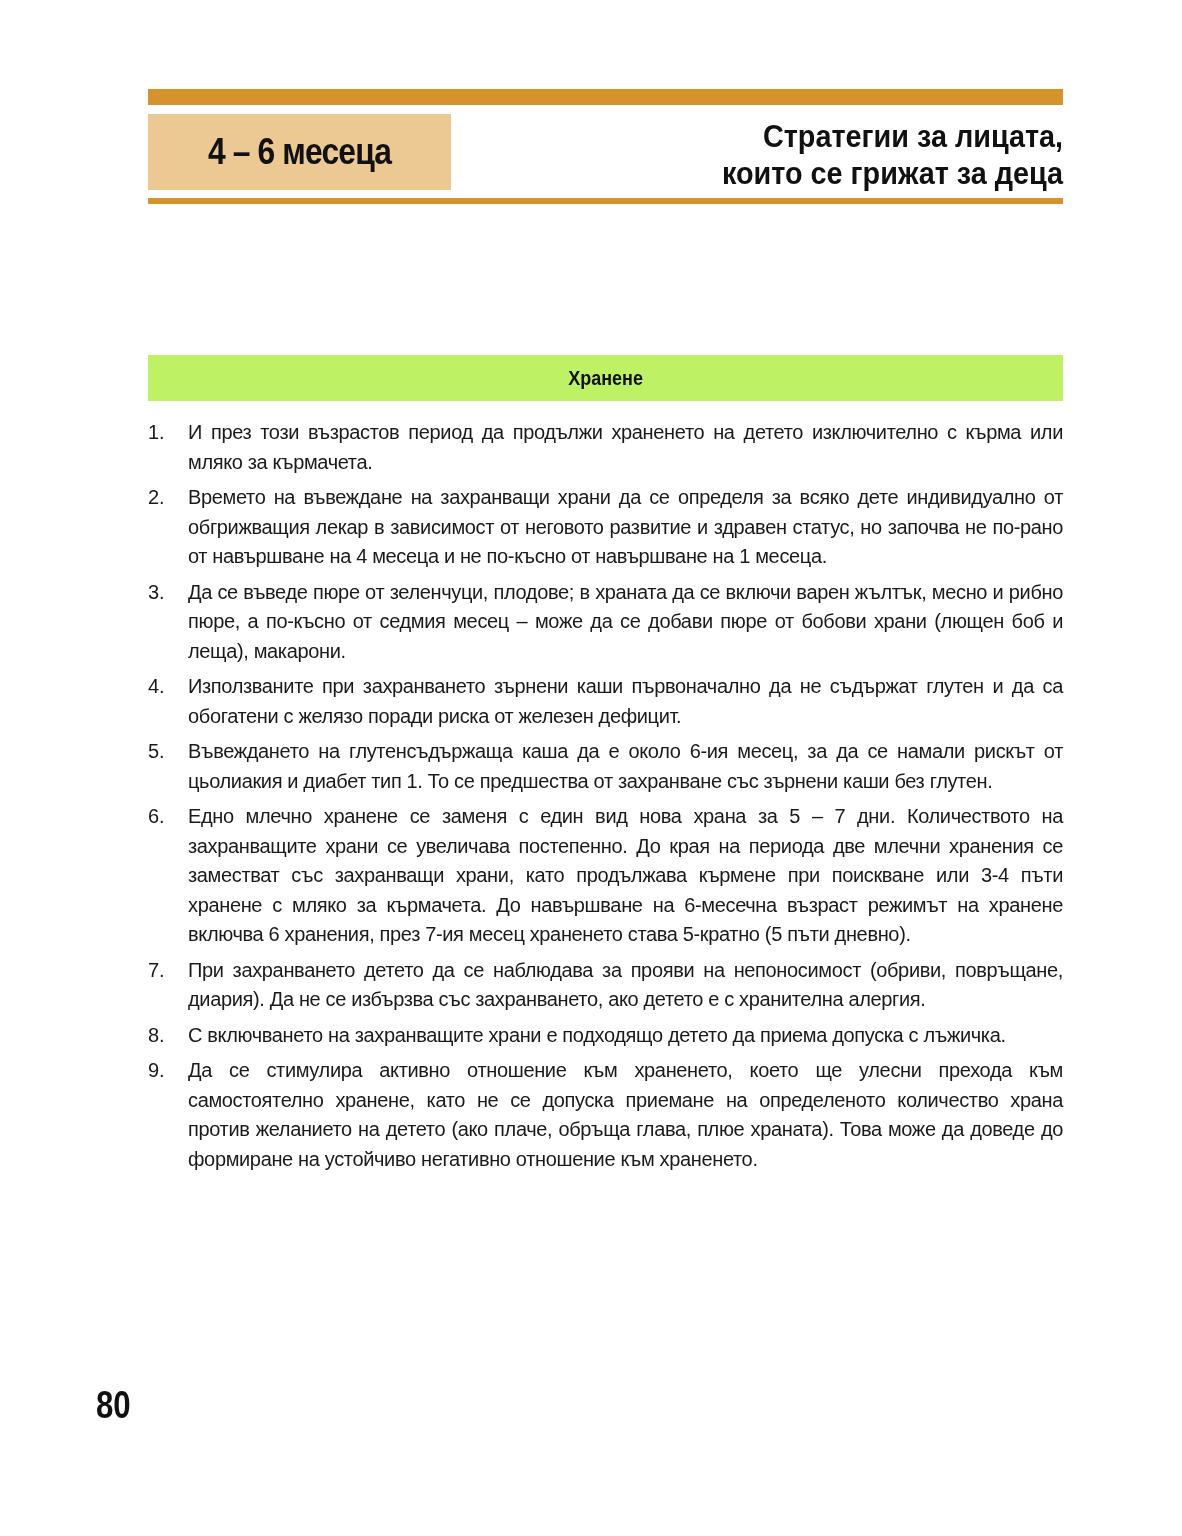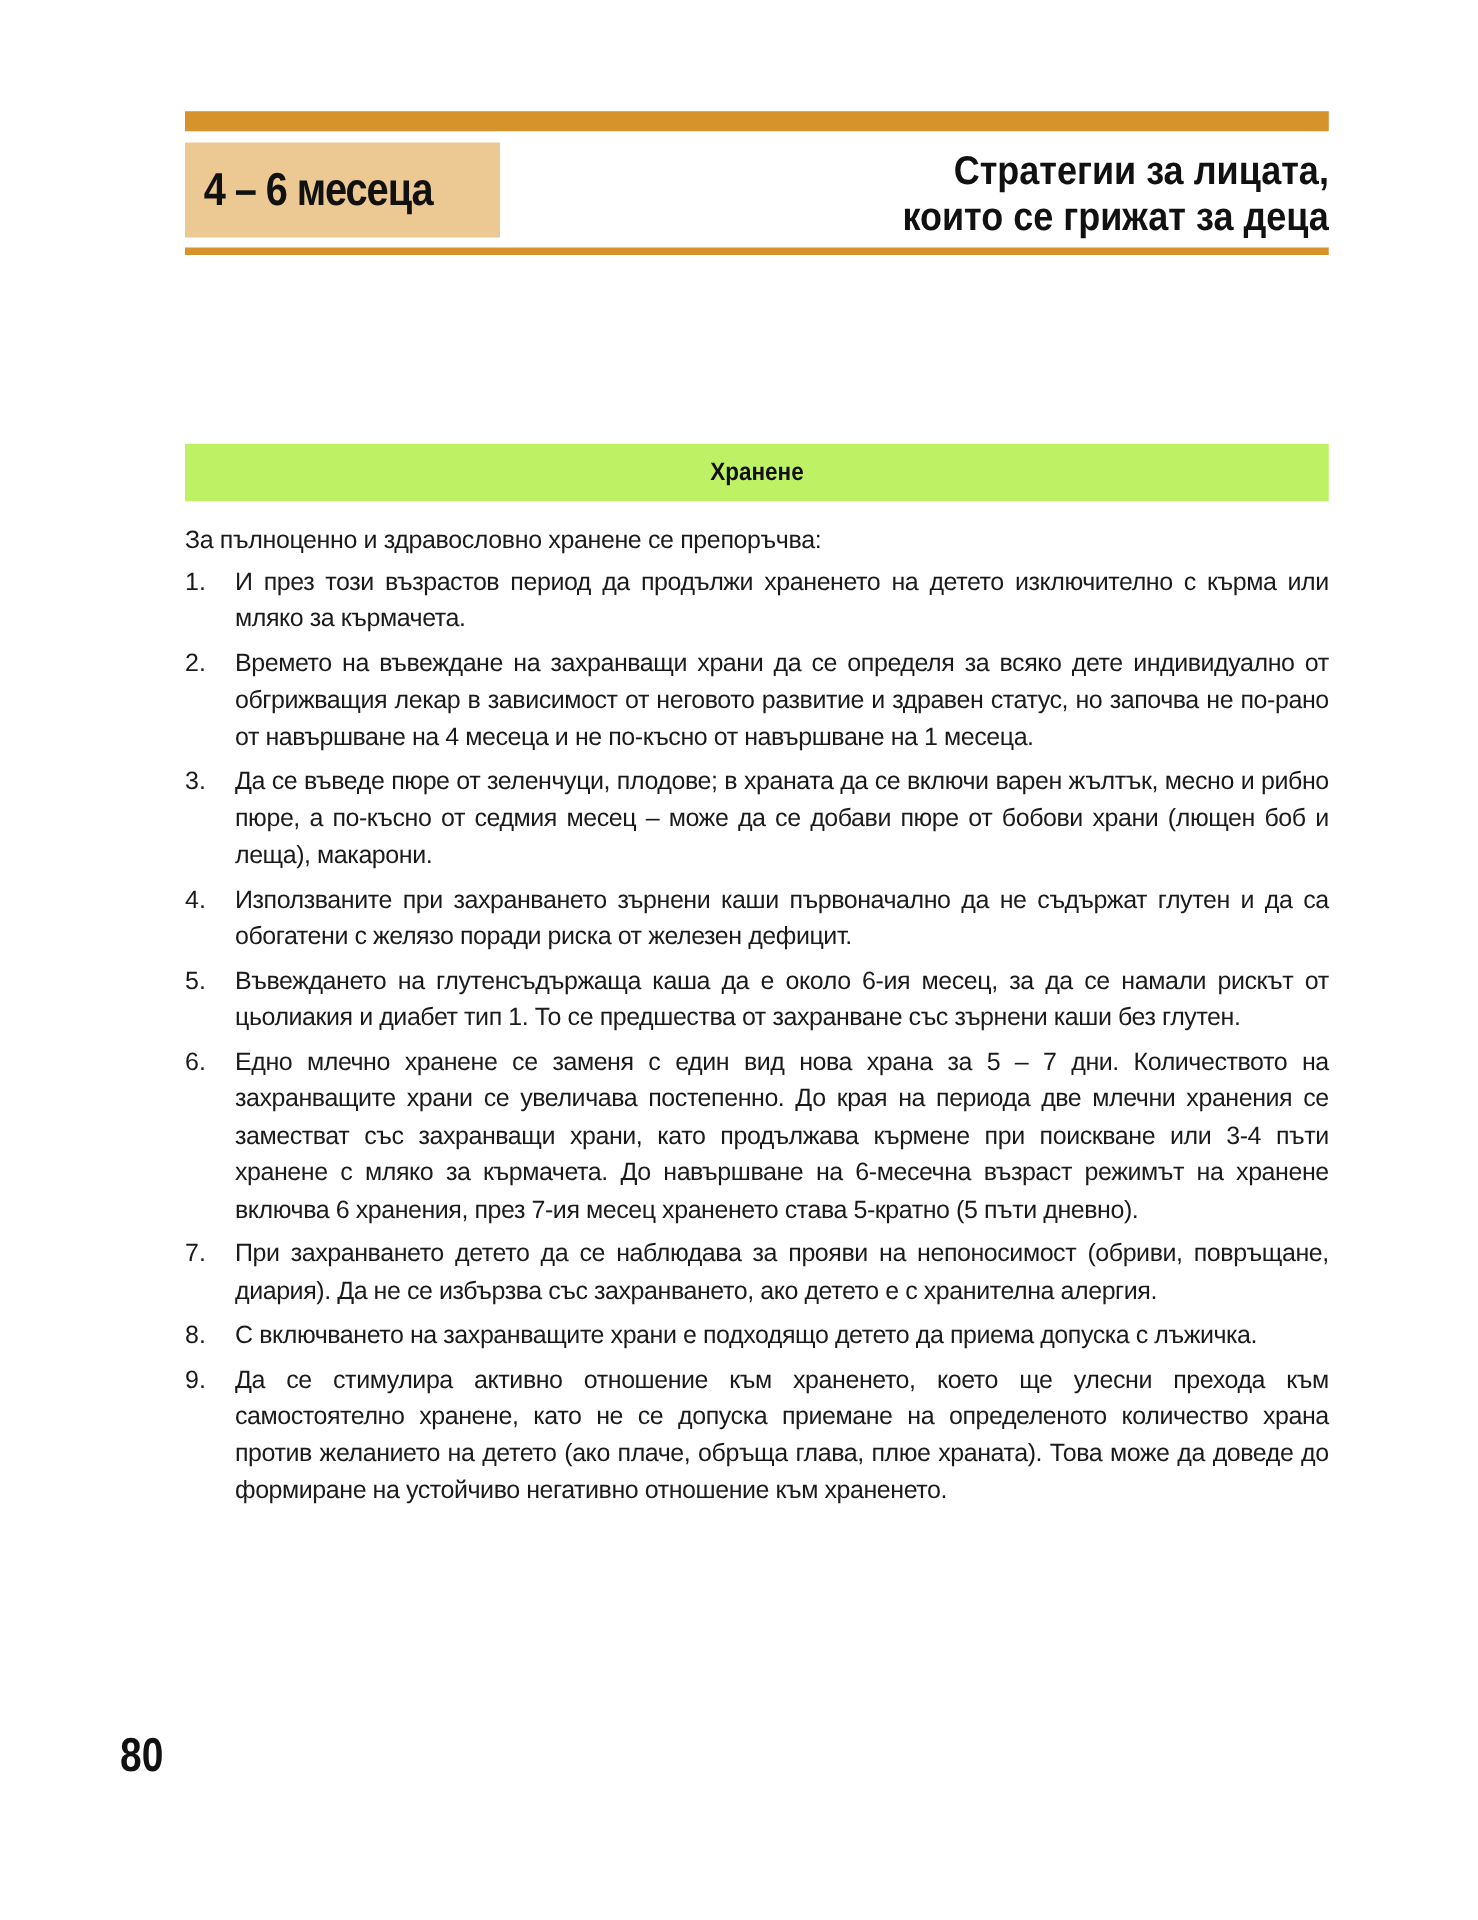--- a/index.html
+++ b/index.html
@@ -20,25 +20,26 @@
       left: 148px;
       top: 89px;
       width: 915px;
       height: 16px;
       background: #d6922b;
     }
     .age-box {
       position: absolute;
       left: 148px;
       top: 114px;
-      width: 252px;
+      width: 303px;
       height: 76px;
       background: #ecc892;
       display: flex;
       align-items: center;
+      justify-content: center;
     }
     .age-label {
       font-family: "Liberation Sans", sans-serif;
       font-weight: bold;
       font-size: 37px;
       letter-spacing: -1px;
       color: #111;
       transform: scaleX(0.86);
     }
     .header-title {
@@ -136,21 +137,20 @@
   <span>които се грижат за деца</span>
 </div>
 
 <div class="bottom-rule"></div>
 
 <div class="section-bar">
   <span class="section-title">Хранене</span>
 </div>
 
 <div class="content">
-  <p class="intro">За пълноценно и здравословно хранене се препоръчва:</p>
   <ol class="recs">
     <li>
       <span class="num">1.</span>
       <span class="txt">И през този възрастов период да продължи храненето на детето изключително с кърма или мляко за кърмачета.</span>
     </li>
     <li>
       <span class="num">2.</span>
       <span class="txt">Времето на въвеждане на захранващи храни да се определя за всяко дете индивидуално от обгрижващия лекар в зависимост от неговото развитие и здравен статус, но започва не по-рано от навършване на 4 месеца и не по-късно от навършване на 1 месеца.</span>
     </li>
     <li>

